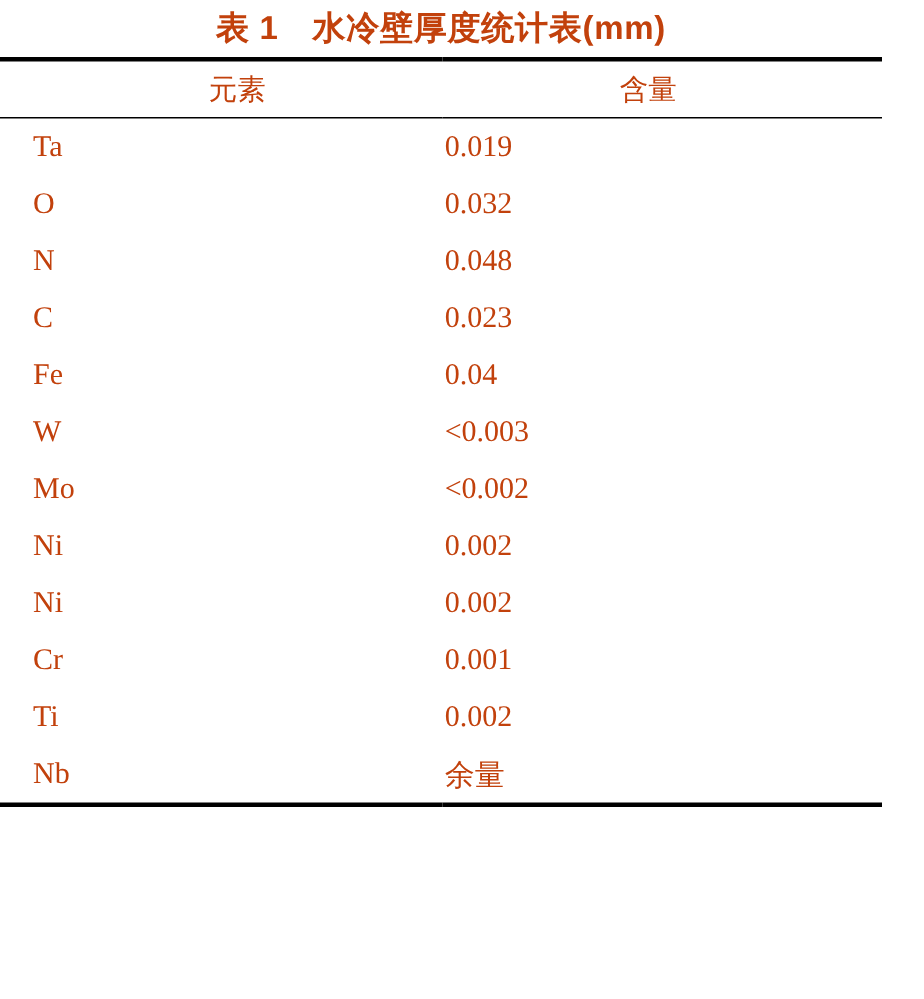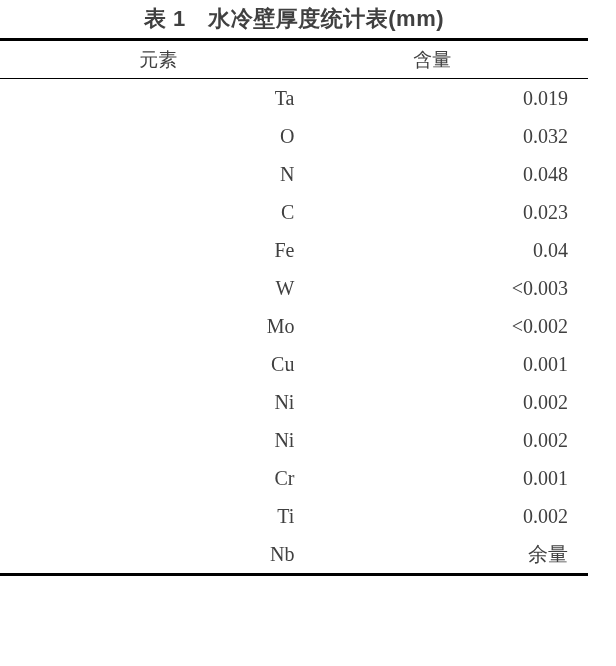--- a/index.html
+++ b/index.html
@@ -4,21 +4,21 @@
 <style>
   html, body {
     margin: 0;
     padding: 0;
     background: #ffffff;
   }
   .page {
     width: 588px;
     height: 666px;
     background: #ffffff;
-    color: #404040;
+    color: #c2410c;
     overflow: hidden;
   }
   .table-title {
     height: 38px;
     display: flex;
     align-items: center;
     justify-content: center;
     font-family: "Liberation Sans", "DejaVu Sans", sans-serif;
     font-weight: bold;
     font-size: 22px;
@@ -39,21 +39,21 @@
     font-size: 19px;
     height: 35px;
     text-align: center;
     vertical-align: middle;
     border-bottom: 1.5px solid #000000;
   }
   table.data-table td {
     font-family: "Liberation Serif", "DejaVu Serif", serif;
     font-size: 20px;
     height: 36px;
-    text-align: right;
+    text-align: left;
     vertical-align: middle;
   }
   .col-element { width: 50%; padding-left: 22px; }
   .col-content { width: 50%; padding-right: 32px; }
 </style>
 </head>
 <body>
 
 <div class="page">
   <div class="table-title">表 1　水冷壁厚度统计表(mm)</div>
@@ -95,24 +95,20 @@
   <tr>
     <td class="col-element">W</td>
     <td class="col-content">&lt;0.003</td>
   </tr>
 
   <tr>
     <td class="col-element">Mo</td>
     <td class="col-content">&lt;0.002</td>
   </tr>
 
-  <tr>
-    <td class="col-element">Cu</td>
-    <td class="col-content">0.001</td>
-  </tr>
 
   <tr>
     <td class="col-element">Ni</td>
     <td class="col-content">0.002</td>
   </tr>
 
 
   <tr>
     <td class="col-element">Ni</td>
     <td class="col-content">0.002</td>

